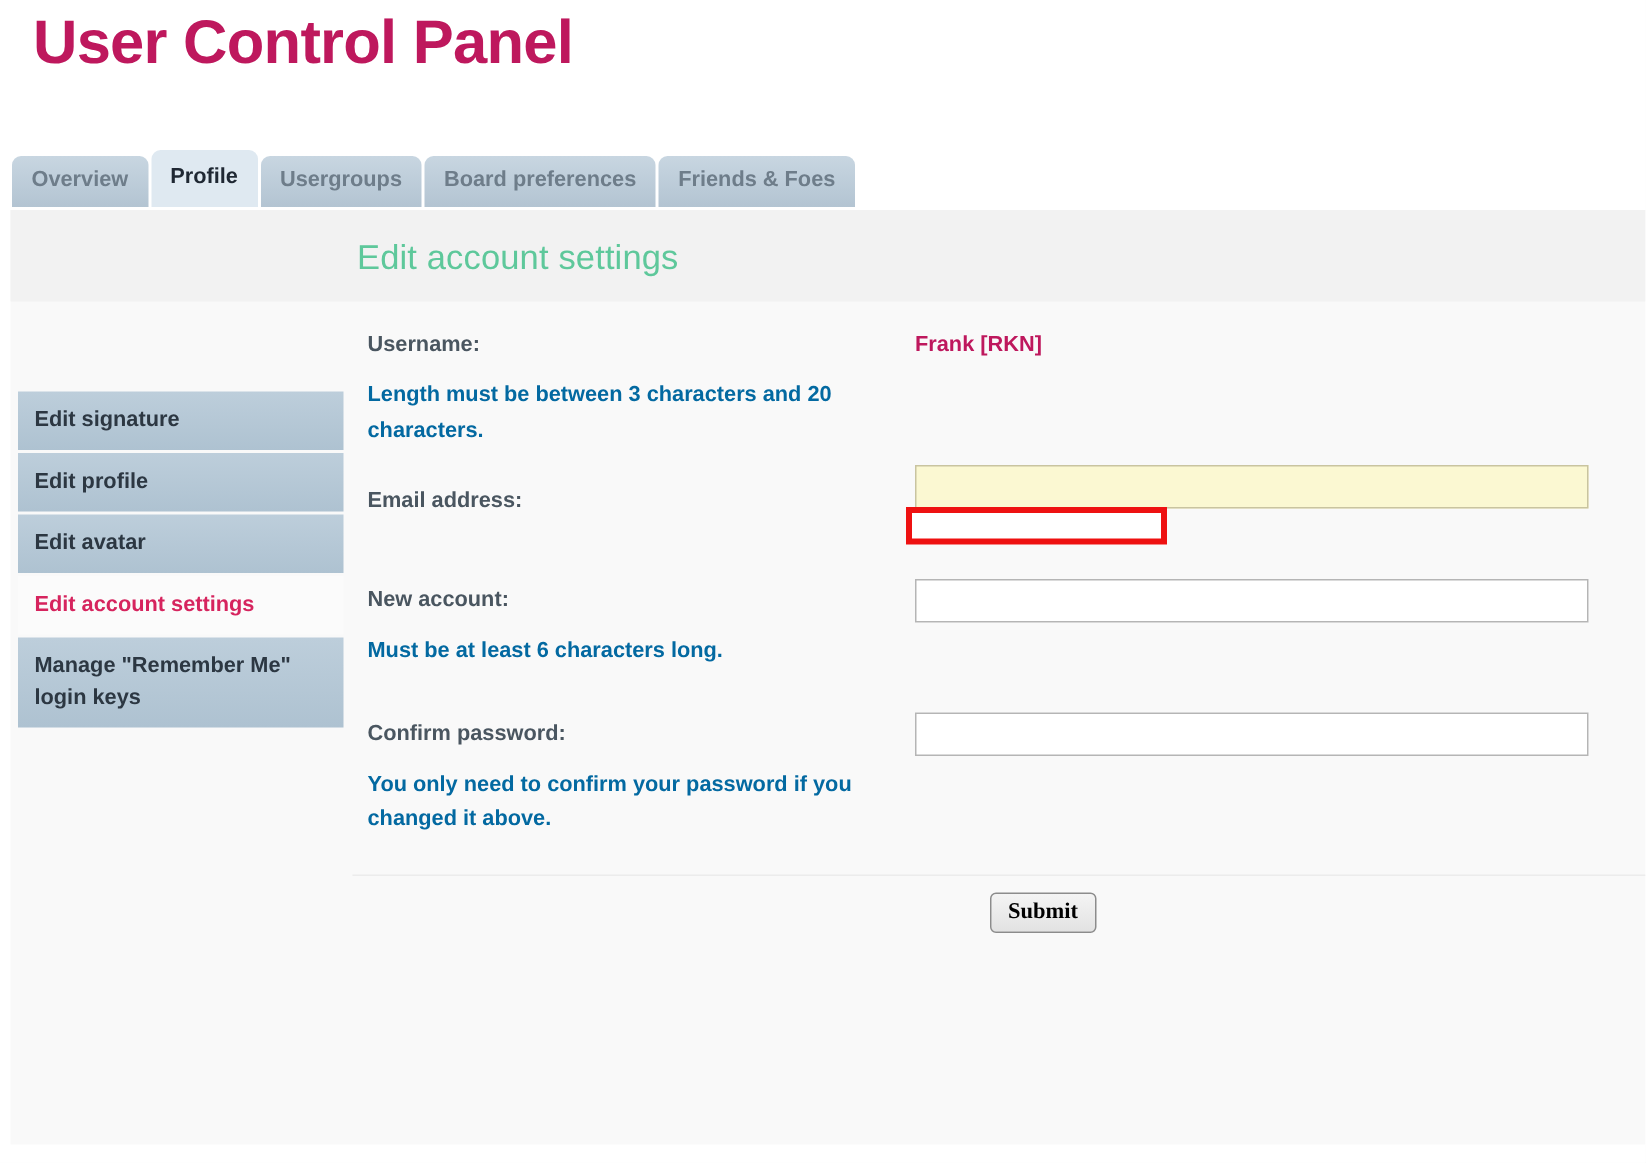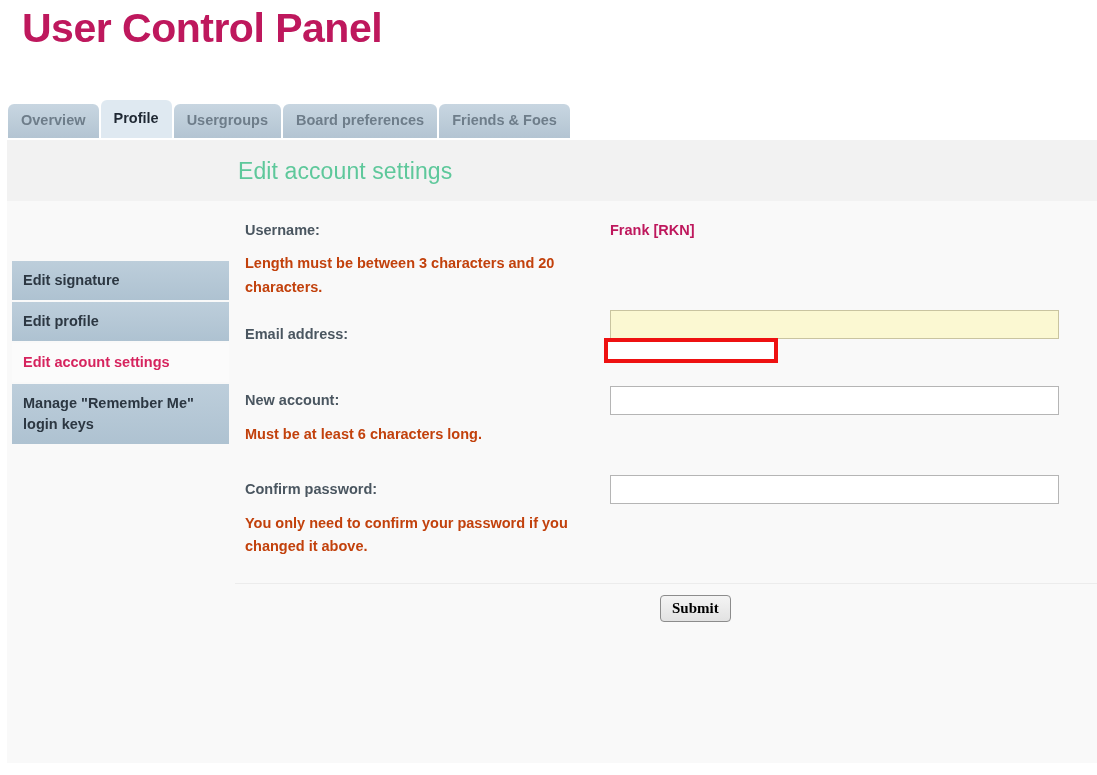--- a/index.html
+++ b/index.html
@@ -134,21 +134,21 @@
     font-weight: 700;
     color: #4a5660;
     line-height: 1.55;
     width: 360px;
     padding-left: 10px;
   }
   .desc {
     display: block;
     font-size: 14.5px;
     font-weight: 700;
-    color: #c2410c;
+    color: #0369a1;
     line-height: 1.62;
     width: 352px;
     padding-left: 10px;
     padding-top: 11px;
   }
   .hl {
     background: #ffec00;
     padding: 1px 0;
   }
   .static-value {
@@ -244,20 +244,21 @@
 
   <div class="panel-header">
     <div class="panel-title">Edit account settings</div>
   </div>
 
   <div class="panel-body">
 
     <div class="sidebar">
       <div class="side-item">Edit signature</div>
       <div class="side-item">Edit profile</div>
+      <div class="side-item">Edit avatar</div>
       <div class="side-item active">Edit account settings</div>
       <div class="side-item">Manage "Remember Me" login keys</div>
     </div>
 
     <div class="form">
 
       <div class="fieldset">
 
         <div class="row">
           <span class="label">Username:</span>

